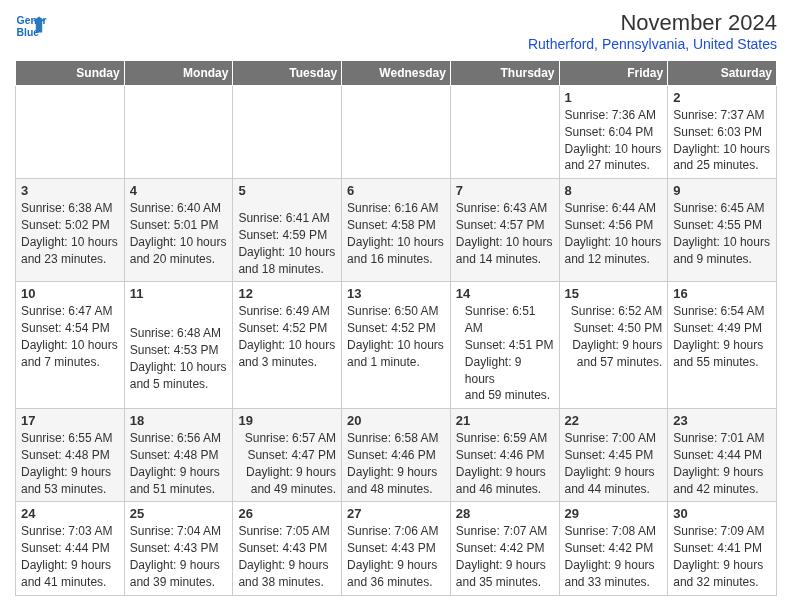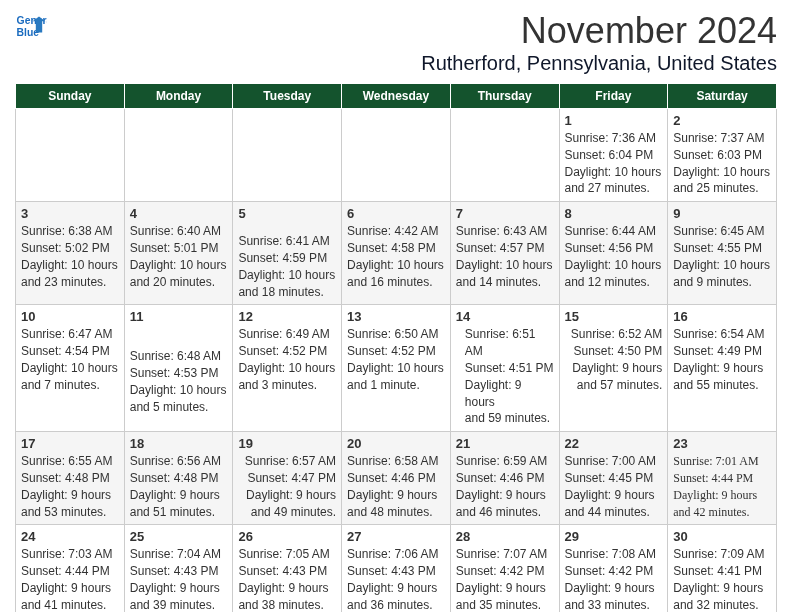--- a/index.html
+++ b/index.html
@@ -22,40 +22,40 @@
       gap: 4px;
     }
     .logo-icon {
       width: 32px;
       height: 32px;
     }
     .title-block {
       text-align: right;
     }
     .month-title {
-      font-size: 36px;
+      font-size: 22px;
       font-weight: normal;
       color: #333;
     }
     .location {
-      font-size: 20px;
-      color: #0f172a;
+      font-size: 14px;
+      color: #1d4ed8;
     }
     table {
       width: 100%;
       border-collapse: collapse;
       table-layout: fixed;
     }
     thead tr th {
-      background-color: #14532d;
+      background-color: #737373;
       color: #fff;
       font-size: 12px;
       font-weight: bold;
       padding: 5px 4px;
-      text-align: center;
+      text-align: right;
       border: 1px solid #fff;
     }
     tbody tr td {
       border: 1px solid #ccc;
       vertical-align: top;
       padding: 4px 5px;
       font-size: 10px;
       color: #333;
       height: 80px;
       background: #fff;
@@ -146,21 +146,21 @@
         </td>
         <td>
           <span class="day-num">5</span>
           <div class="day-info" style="white-space: pre-line; margin-top: 12px;">Sunrise: 6:41 AM
 Sunset: 4:59 PM
 Daylight: 10 hours
 and 18 minutes.</div>
         </td>
         <td>
           <span class="day-num">6</span>
-          <div class="day-info" style="white-space: pre-line;">Sunrise: 4:42 AM
+          <div class="day-info" style="white-space: pre-line;">Sunrise: 6:16 AM
 Sunset: 4:58 PM
 Daylight: 10 hours
 and 16 minutes.</div>
         </td>
         <td>
           <span class="day-num">7</span>
           <div class="day-info" style="white-space: pre-line;">Sunrise: 6:43 AM
 Sunset: 4:57 PM
 Daylight: 10 hours
 and 14 minutes.</div>
@@ -269,21 +269,21 @@
         </td>
         <td>
           <span class="day-num">22</span>
           <div class="day-info" style="white-space: pre-line;">Sunrise: 7:00 AM
 Sunset: 4:45 PM
 Daylight: 9 hours
 and 44 minutes.</div>
         </td>
         <td>
           <span class="day-num">23</span>
-          <div class="day-info" style="white-space: pre-line; font-family: Liberation Serif, serif;">Sunrise: 7:01 AM
+          <div class="day-info" style="white-space: pre-line;">Sunrise: 7:01 AM
 Sunset: 4:44 PM
 Daylight: 9 hours
 and 42 minutes.</div>
         </td>
       </tr>
       <tr>
         <td>
           <span class="day-num">24</span>
           <div class="day-info" style="white-space: pre-line;">Sunrise: 7:03 AM
 Sunset: 4:44 PM

